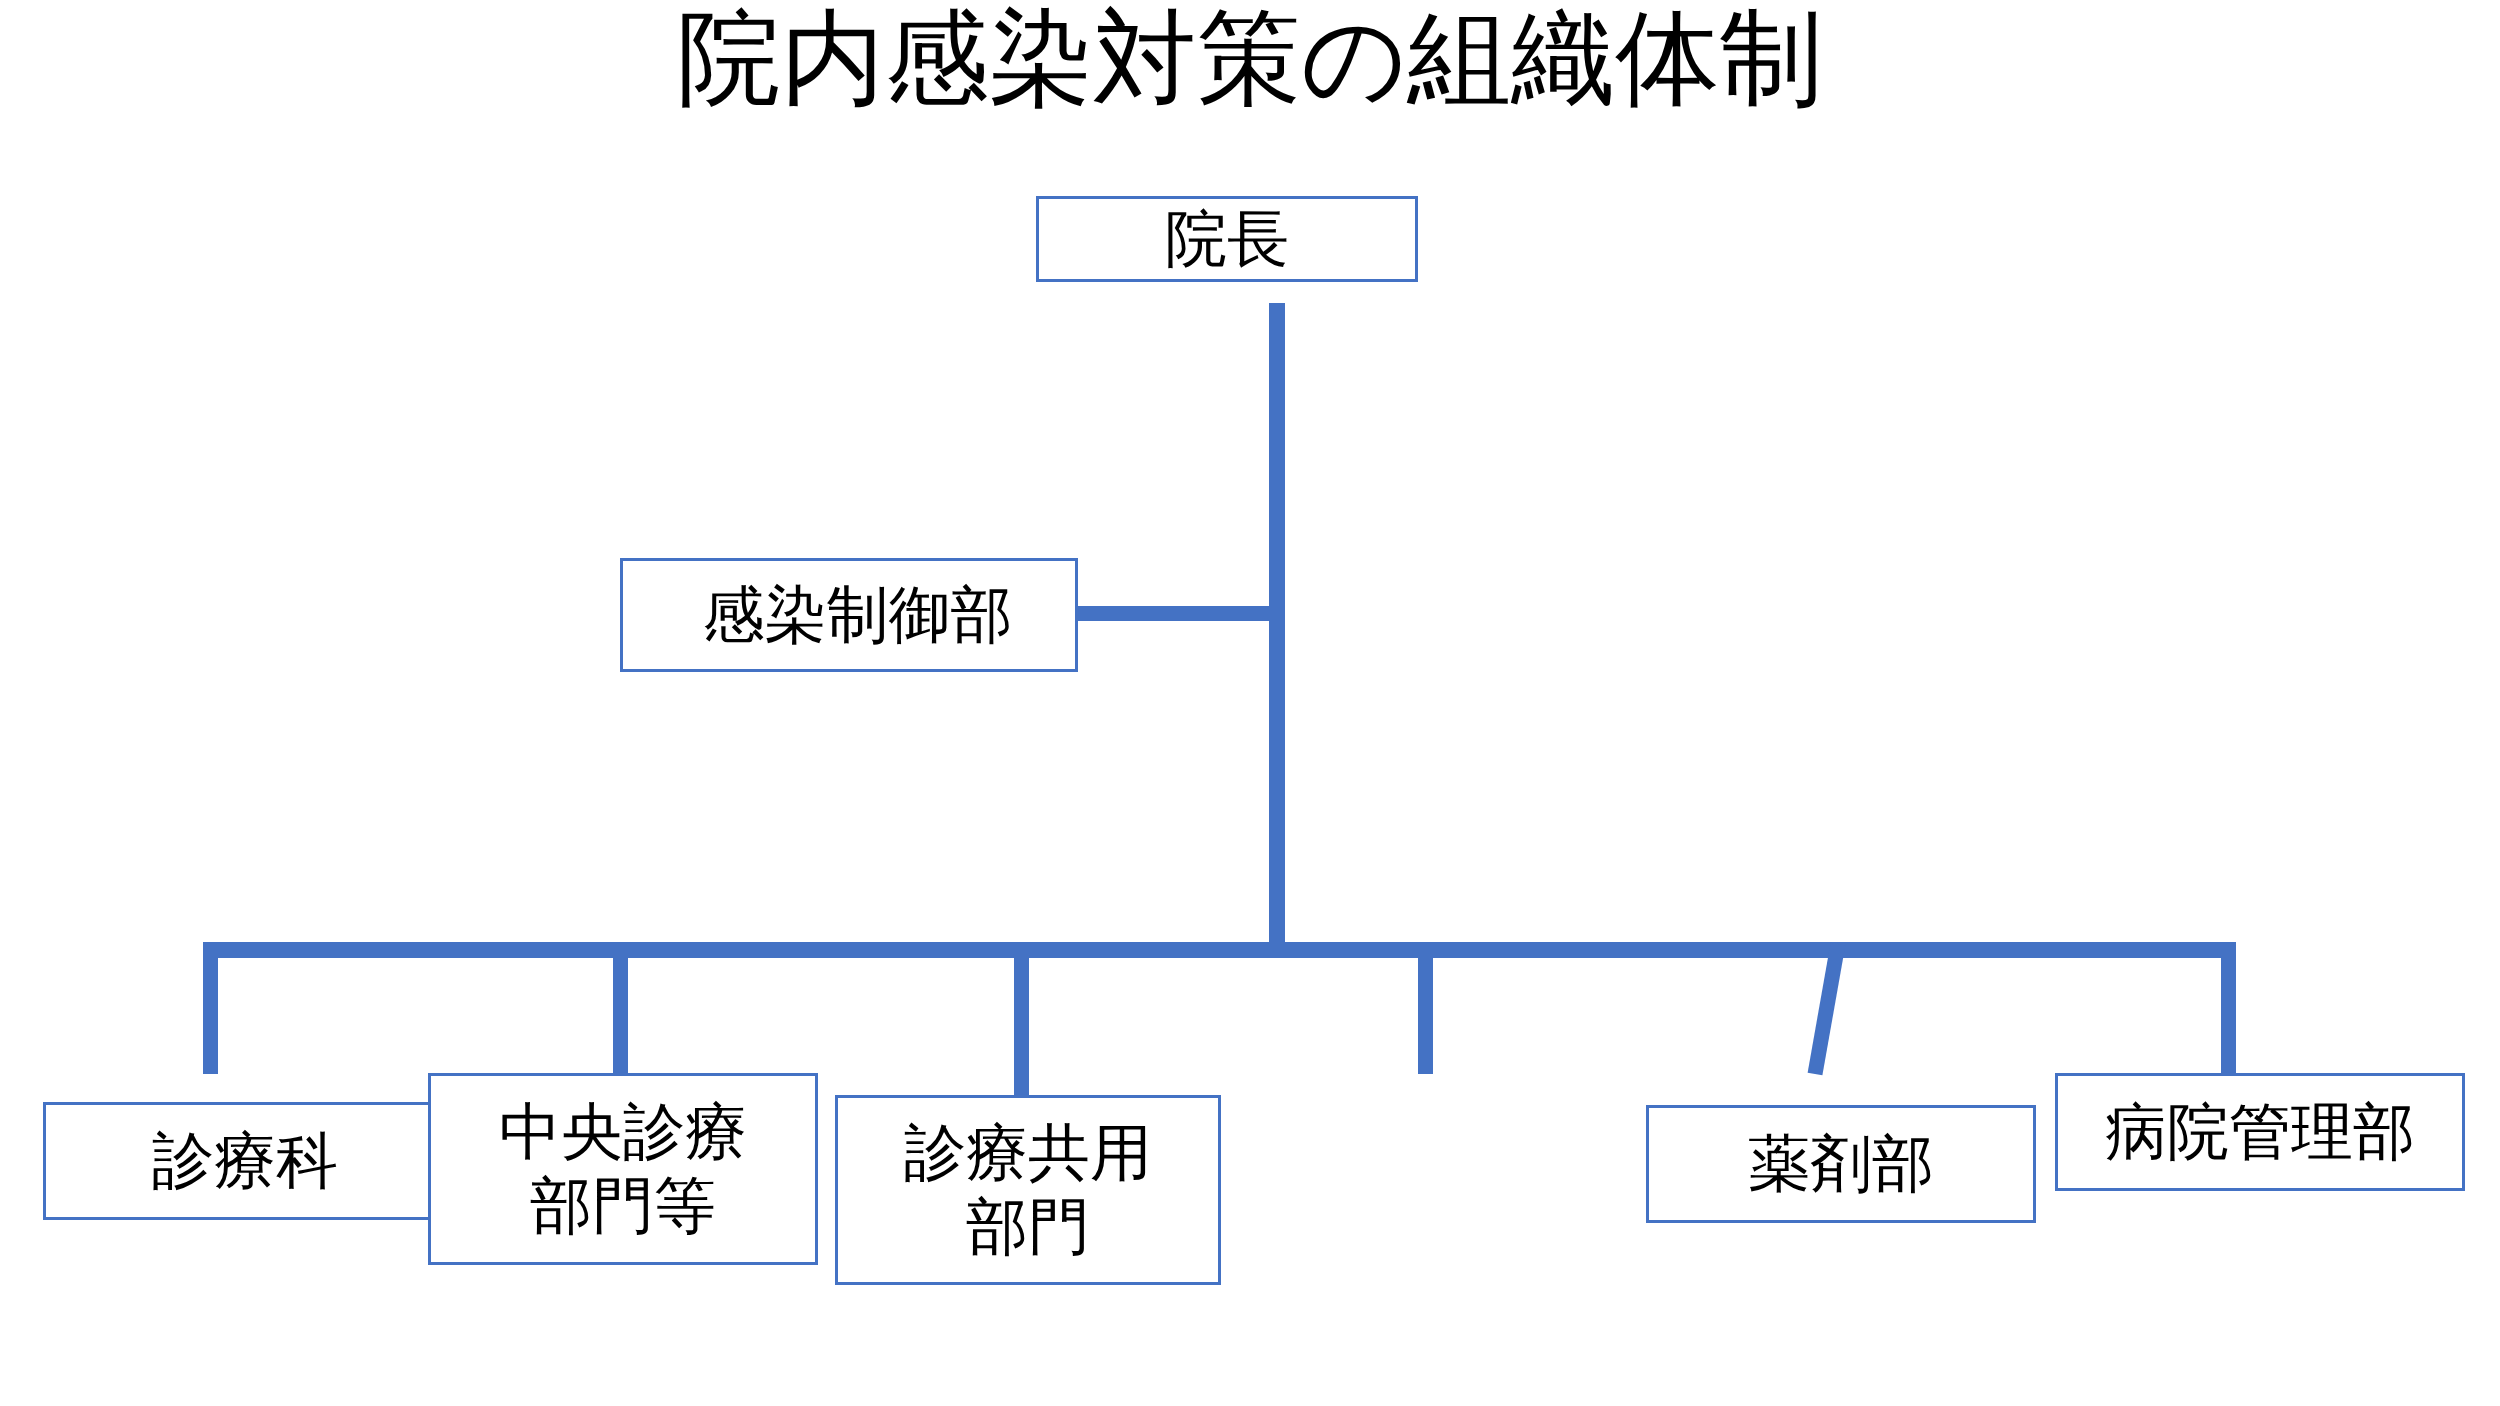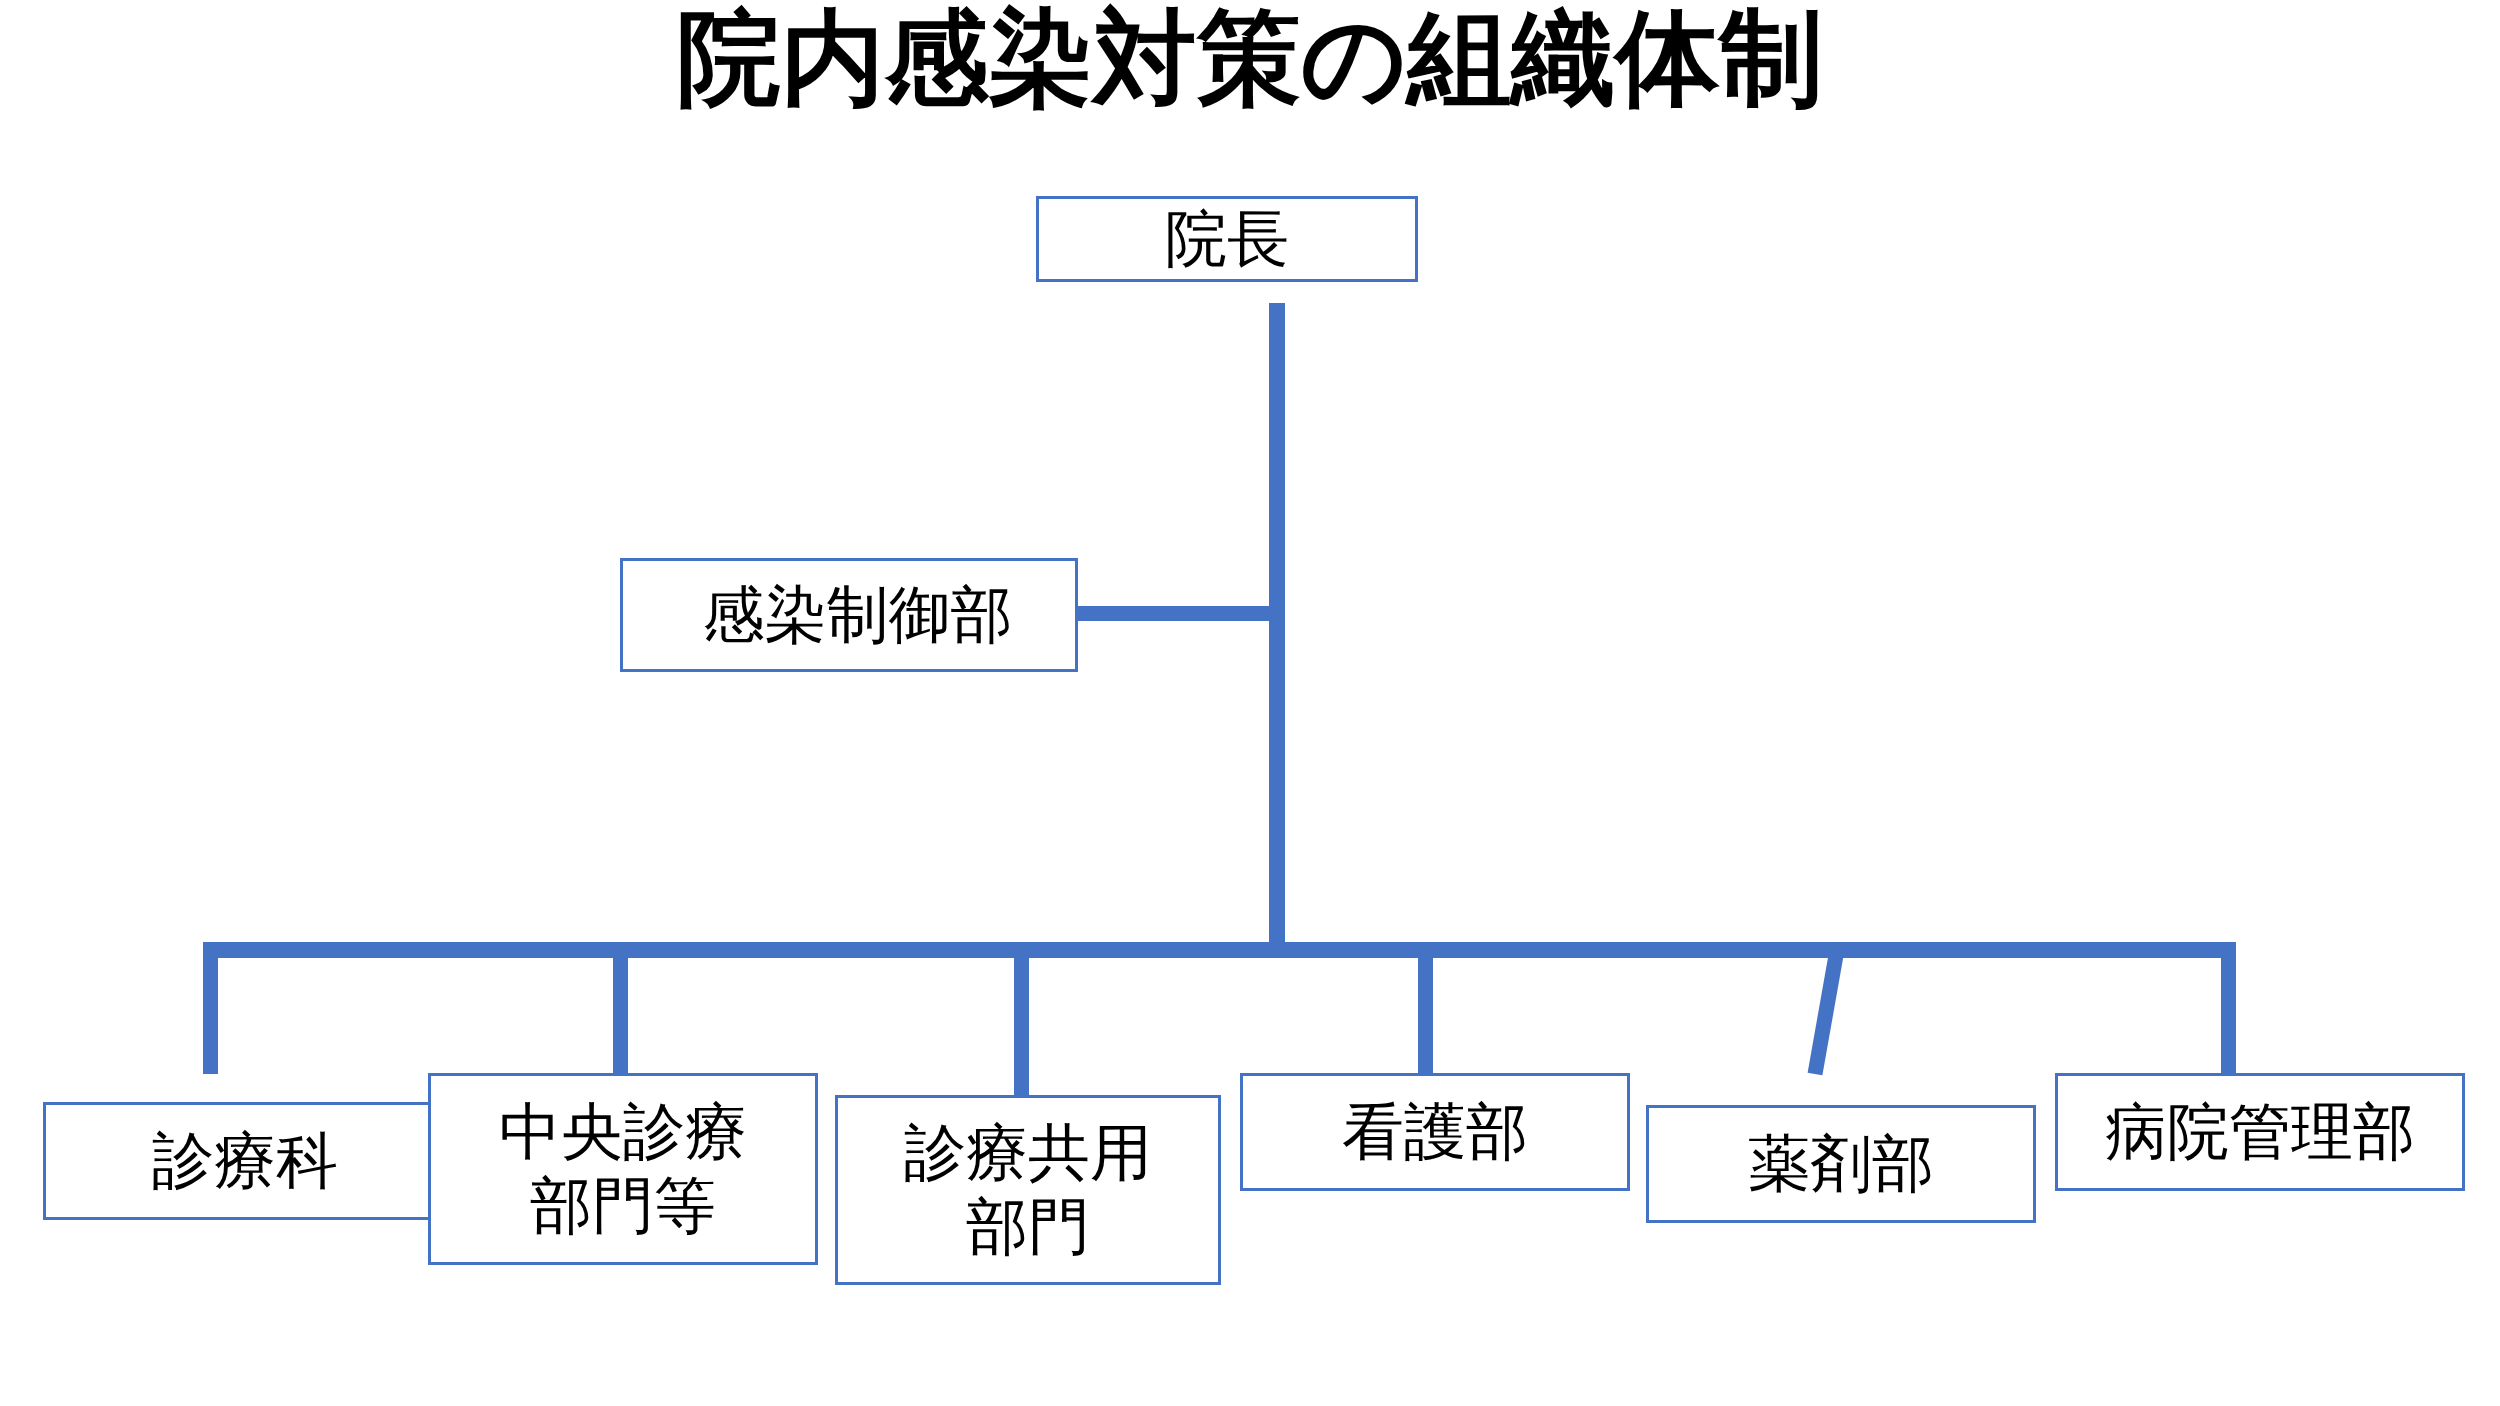--- a/index.html
+++ b/index.html
@@ -22,21 +22,21 @@
   
   .chart-title {
     position: absolute;
     left: 0;
     top: 2px;
     width: 2500px;
     text-align: center;
     font-size: 104px;
     line-height: 112px;
     color: #000000;
-    font-weight: 700;
+    font-weight: 400;
     letter-spacing: 0px;
     white-space: nowrap;
   }
 
   
   .node {
     position: absolute;
     box-sizing: border-box;
     background: #ffffff;
     border: 3px solid #4472C4;
@@ -108,23 +108,20 @@
   <div class="node" style="left:428px; top:1073px; width:390px; height:192px;">
     <span class="node-label">中央診療
 部門等</span>
   </div>
 
   <div class="node" style="left:835px; top:1095px; width:386px; height:190px;align-items:center;">
     <span class="node-label">診療共用
 部門</span>
   </div>
 
-  <div class="node" style="left:1240px; top:1073px; width:390px; height:118px;">
-    <span class="node-label">看護部</span>
-  </div>
 
   <div class="node" style="left:1646px; top:1073px; width:390px; height:118px;margin-top:32px;">
     <span class="node-label">薬剤部</span>
   </div>
 
   <div class="node" style="left:2055px; top:1073px; width:410px; height:118px;">
     <span class="node-label">病院管理部</span>
   </div>
 
 </div>

